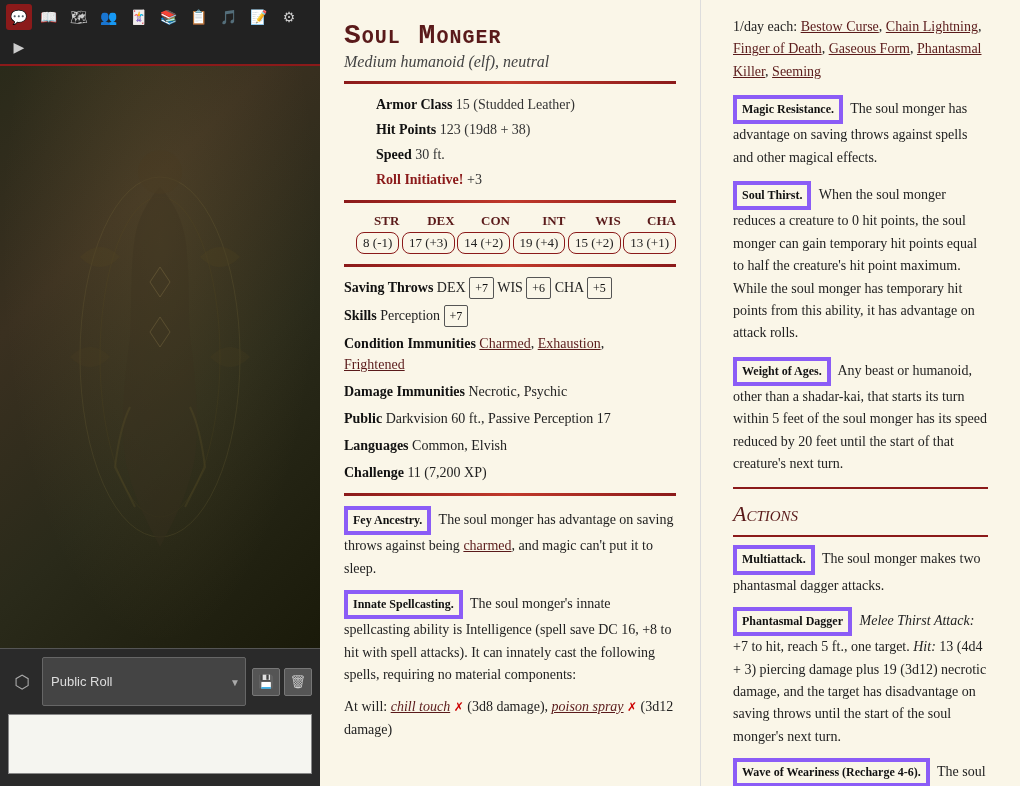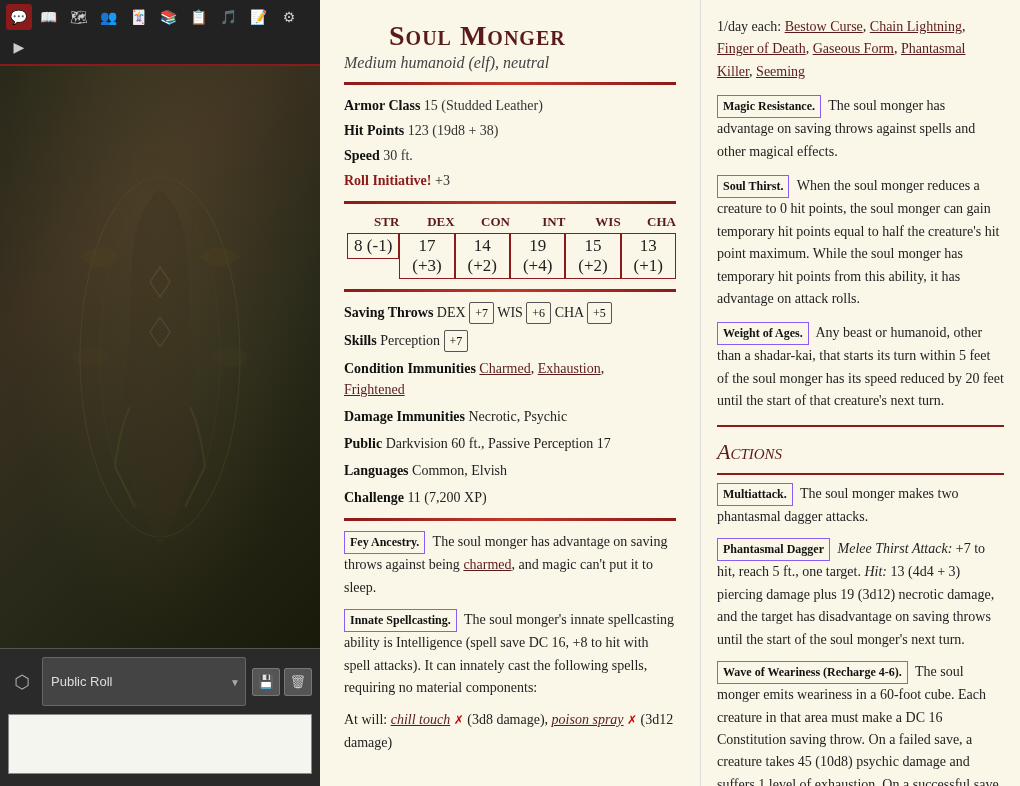--- a/index.html
+++ b/index.html
@@ -148,48 +148,48 @@
 
     
     .main-content {
       flex: 1;
       background: #faf6e8;
       overflow-y: auto;
       padding: 20px 24px;
     }
 
     .monster-title {
-      font-family: Liberation Serif, serif;
+      font-family: Liberation Mono, monospace;
       font-size: 28px;
       font-weight: bold;
       color: #5a1a1a;
       text-transform: capitalize;
       font-variant: small-caps;
       letter-spacing: 1px;
-      margin-left: 45px;
     }
 
     .monster-subtitle {
       font-style: italic;
       color: #444;
       font-size: 16px;
       margin-top: 2px;
     }
 
     .divider-red {
       height: 3px;
       background: linear-gradient(to right, #8b1a1a, #c0392b, #8b1a1a);
       margin: 10px 0;
     }
 
     .stat-line {
       font-size: 14px;
       color: #333;
       margin-bottom: 4px;
       line-height: 1.5;
+      margin-left: 32px;
     }
 
     .stat-line strong {
       font-weight: bold;
       color: #111;
     }
 
     .stat-line .roll-link {
       color: #8b1a1a;
       cursor: pointer;
@@ -212,43 +212,43 @@
       gap: 3px;
     }
 
     .ability-name {
       font-size: 13px;
       font-weight: bold;
       color: #5a1a1a;
     }
 
     .ability-value {
-      font-size: 17px;
+      font-size: 13px;
       color: #222;
       border: 1px solid #8b1a1a;
       padding: 2px 6px;
       cursor: pointer;
-      border-radius: 0;
+      border-radius: 8px;
     }
 
     
     .trait-section {
       margin-bottom: 6px;
       font-size: 14px;
       line-height: 1.5;
       color: #222;
     }
 
     .trait-section strong {
       color: #111;
     }
 
     .badge {
       display: inline-block;
-      border: 1px solid #8b5cf6;
+      border: 4px solid #8b5cf6;
       padding: 1px 5px;
       font-size: 12px;
       font-weight: bold;
       color: #111;
       margin-right: 4px;
       background: transparent;
     }
 
     .bonus-box {
       display: inline-block;
@@ -293,21 +293,21 @@
       line-height: 1.6;
       color: #222;
       margin-bottom: 10px;
     }
 
     
     .right-panel {
       width: 320px;
       min-width: 320px;
       background: #faf6e8;
-      padding: 16px 16px;
+      padding: 16px 32px;
       overflow-y: auto;
       border-left: 1px solid #ddd;
     }
 
     .right-panel .spell-list {
       font-size: 14px;
       line-height: 1.6;
       color: #222;
       margin-bottom: 12px;
     }

